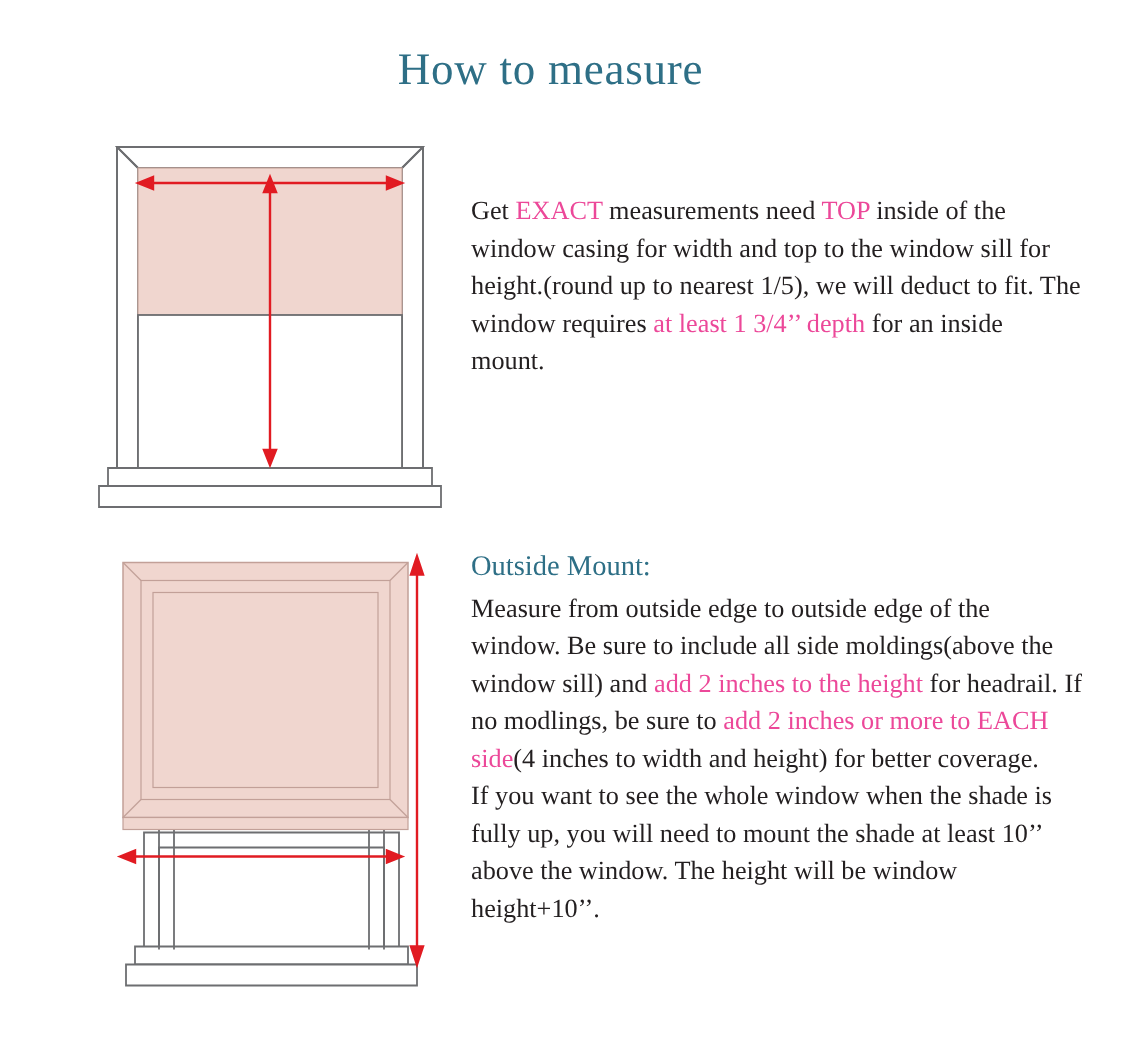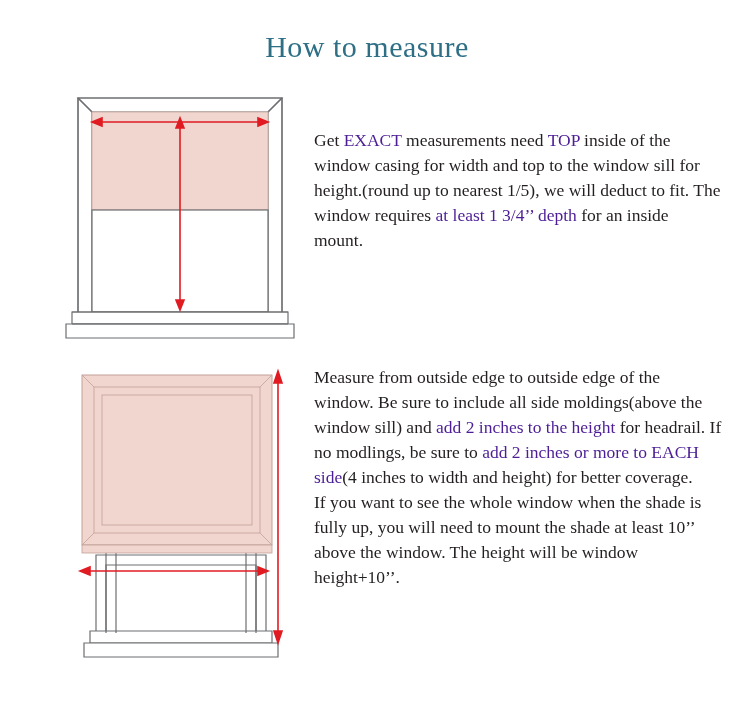--- a/index.html
+++ b/index.html
@@ -36,21 +36,21 @@
     font-size: 17.5px;
     line-height: 25px;
     color: #231f20;
   }
   .block-heading {
     color: #2e6f86;
     font-size: 19px;
     line-height: 26px;
     margin-bottom: 2px;
   }
-  .hl { color: #4c1d95; }
+  .hl { color: #ec4899; }
   #inside-block { top: 128px; }
   #outside-block { top: 365px; }
   .para { margin: 0; }
 
   
   .diagram {
     position: absolute;
   }
   #inside-diagram { left: 60px; top: 80px; }
   #outside-diagram { left: 60px; top: 355px; }
@@ -132,14 +132,15 @@
     <polygon points="208,216 198,212 198,220"></polygon>
   </g>
 </svg>
 </div>
 
 <div class="text-block" id="inside-block">
   <p class="para"><span>Get </span><span class="hl">EXACT</span><span> measurements need </span><span class="hl">TOP</span><span> inside of the window casing for width and top to the window sill for height.(round up to nearest 1/5), we will deduct to fit. The window requires </span><span class="hl">at least 1 3/4’’ depth</span><span> for an inside mount.</span></p>
 </div>
 
 <div class="text-block" id="outside-block">
+  <div class="block-heading">Outside Mount:</div>
   <p class="para"><span>Measure from outside edge to outside edge of the window. Be sure to include all side moldings(above the window sill) and </span><span class="hl">add 2 inches to the height</span><span> for headrail. If no modlings, be sure to </span><span class="hl">add 2 inches or more to EACH side</span><span>(4 inches to width and height) for better coverage.</span><span></span><br><span>If you want to see the whole window when the shade is fully up, you will need to mount the shade at least 10’’ above the window. The height will be window height+10’’.</span></p>
 </div>
 
 </body></html>

